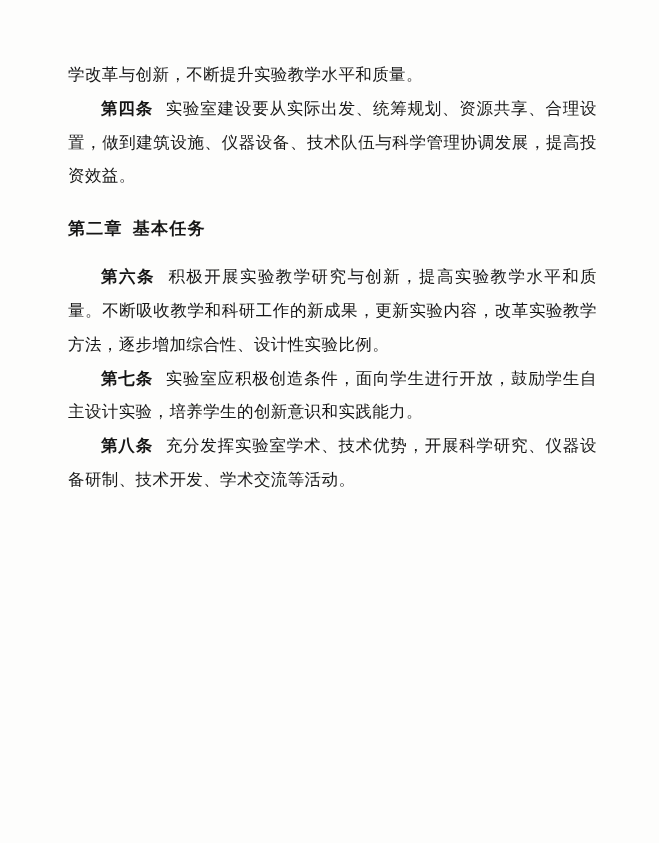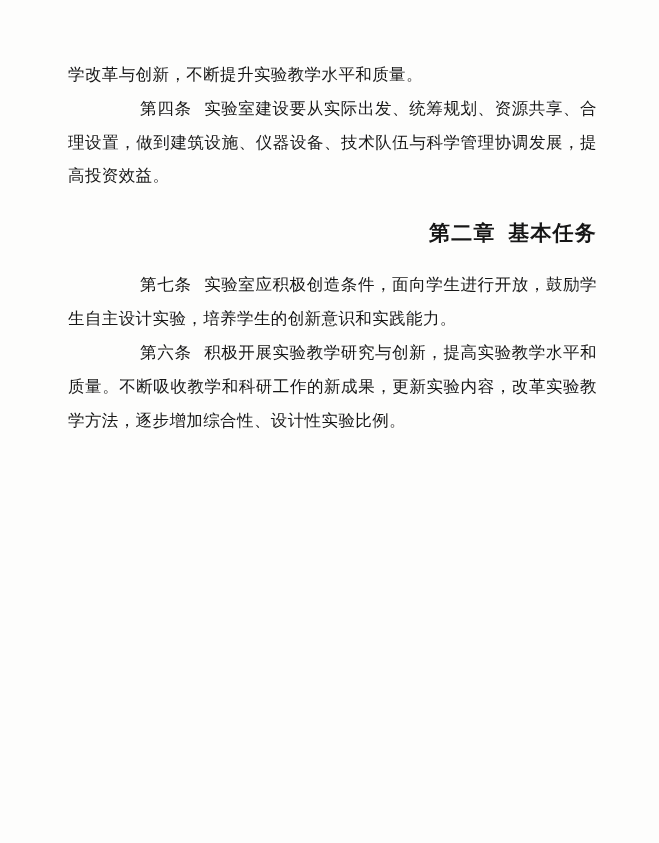--- a/index.html
+++ b/index.html
@@ -32,30 +32,29 @@
   }
   .para {
     margin: 0;
     text-indent: 2em;
   }
   .para.no-indent {
     text-indent: 0;
   }
   .chapter-heading {
     margin: 18px 0 14px 0;
-    text-align: right;
+    text-align: left;
     font-weight: bold;
-    font-size: 21px;
+    font-size: 17px;
     letter-spacing: 1.2px;
     text-indent: 0;
   }
   .art-label {
-    font-weight: normal;
+    font-weight: bold;
     letter-spacing: 0.5px;
-    margin-left: 39px;
   }
   .art-gap {
     display: inline-block;
     width: 0.75em;
   }
   .chap-gap {
     display: inline-block;
     width: 0.6em;
   }
 </style>
@@ -72,23 +71,26 @@
     <p class="para">
       <span class="art-label">第四条</span><span class="art-gap"></span><span>实验室建设要从实际出发、统筹规划、资源共享、合理设置，做到建筑设施、仪器设备、技术队伍与科学管理协调发展，提高投资效益。</span>
     </p>
 
     <p class="para chapter-heading">
       <span>第二章</span><span class="chap-gap"></span><span>基本任务</span>
     </p>
 
 
     <p class="para">
+      <span class="art-label">第六条</span><span class="art-gap"></span><span>积极开展实验教学研究与创新，提高实验教学水平和质量。不断吸收教学和科研工作的新成果，更新实验内容，改革实验教学方法，逐步增加综合性、设计性实验比例。</span>
+    </p>
+
+    <p class="para">
       <span class="art-label">第七条</span><span class="art-gap"></span><span>实验室应积极创造条件，面向学生进行开放，鼓励学生自主设计实验，培养学生的创新意识和实践能力。</span>
     </p>
 
     <p class="para">
-      <span class="art-label">第六条</span><span class="art-gap"></span><span>积极开展实验教学研究与创新，提高实验教学水平和质量。不断吸收教学和科研工作的新成果，更新实验内容，改革实验教学方法，逐步增加综合性、设计性实验比例。</span>
+      <span class="art-label">第八条</span><span class="art-gap"></span><span>充分发挥实验室学术、技术优势，开展科学研究、仪器设备研制、技术开发、学术交流等活动。</span>
     </p>
-
 
 
   </div>
 </div>
 
 </body></html>

